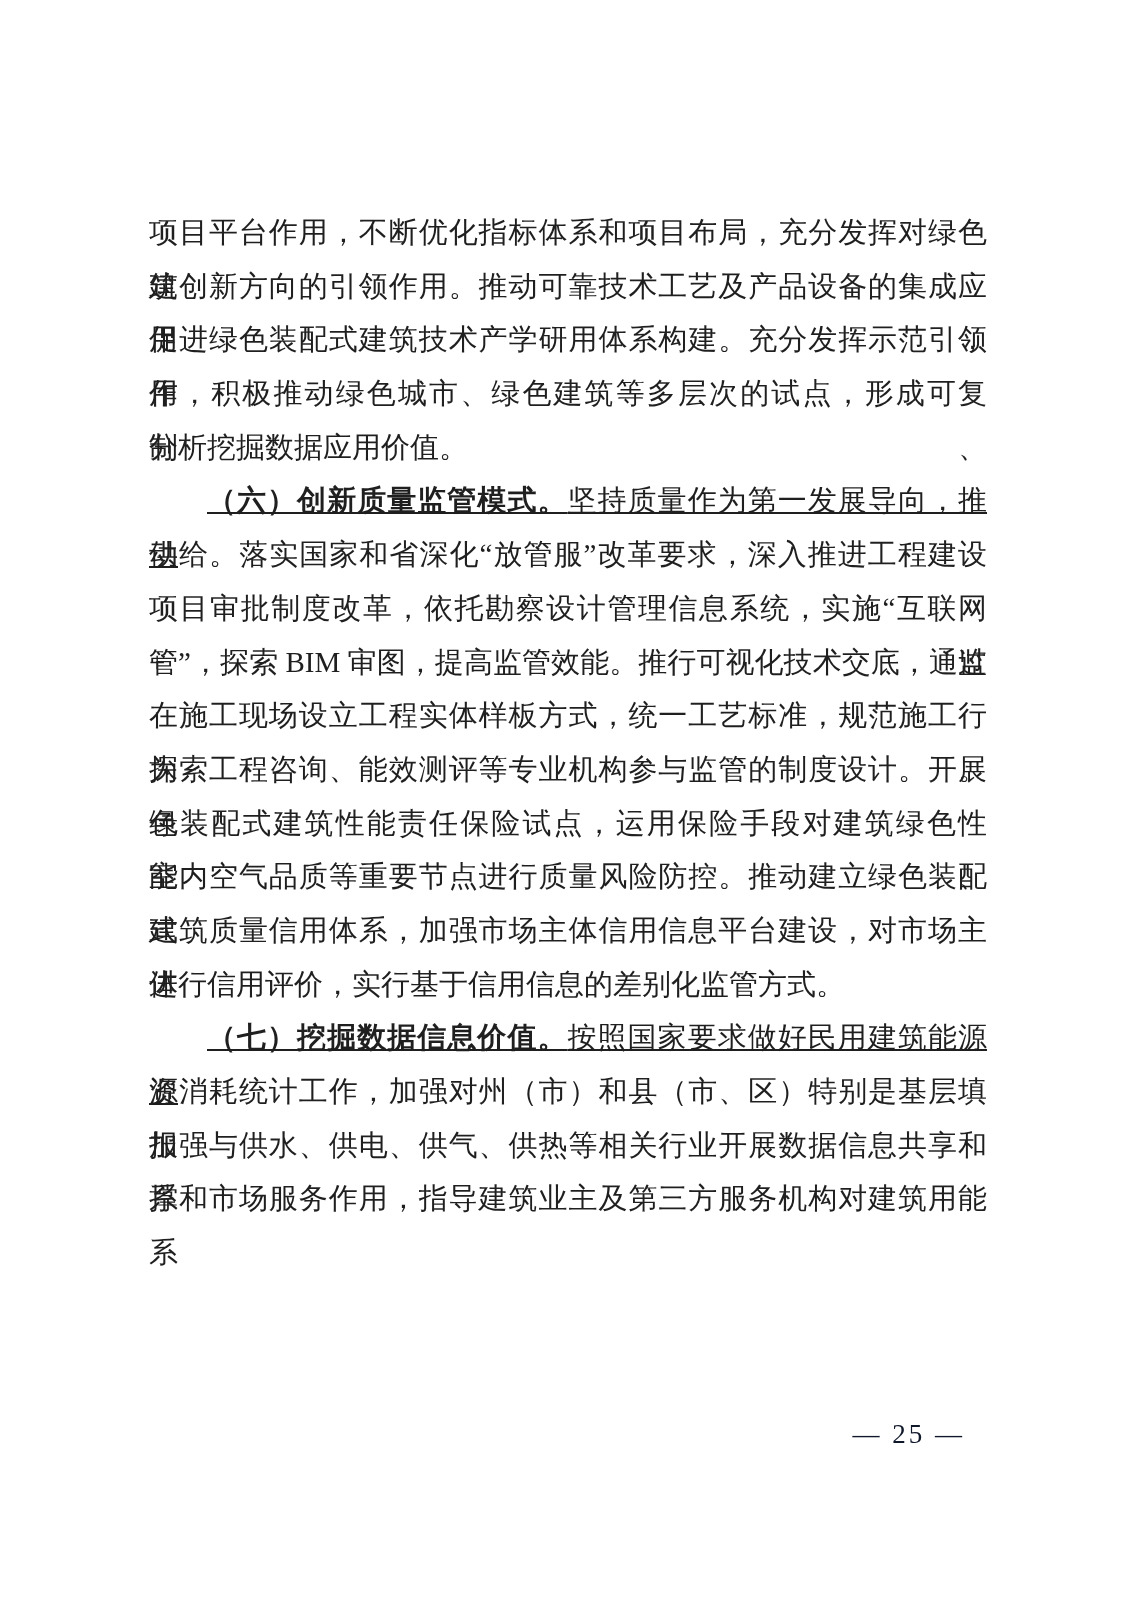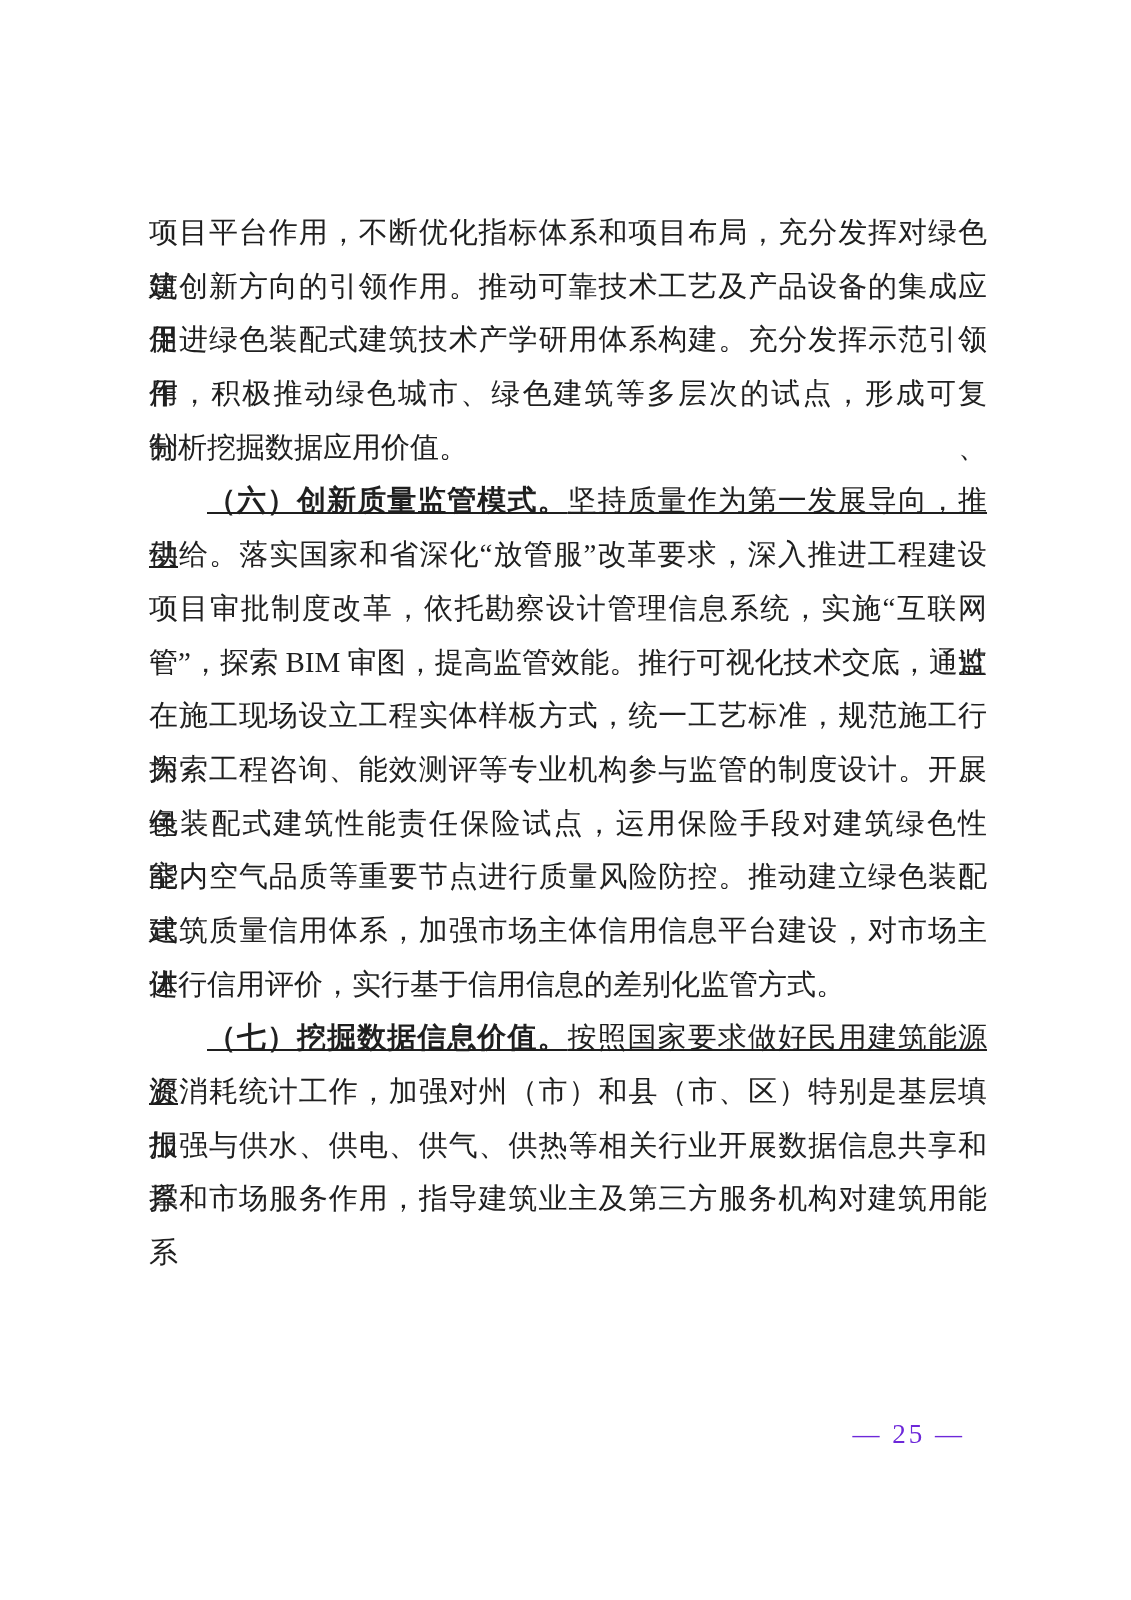--- a/index.html
+++ b/index.html
@@ -42,21 +42,21 @@
   }
   .line .head {
     font-weight: bold;
   }
   .footer {
     position: absolute;
     top: 1419px;
     right: 166px;
     font-size: 27px;
     letter-spacing: 3px;
-    color: #6d28d9;
+    color: #0f172a;
     font-family: "Liberation Serif", "DejaVu Serif", serif;
   }
 </style>
 </head>
 <body>
 
 <div class="page">
   <div class="content">
       <div class="line justify">项目平台作用，不断优化指标体系和项目布局，充分发挥对绿色建</div>
       <div class="line justify">筑创新方向的引领作用。推动可靠技术工艺及产品设备的集成应用，</div>

